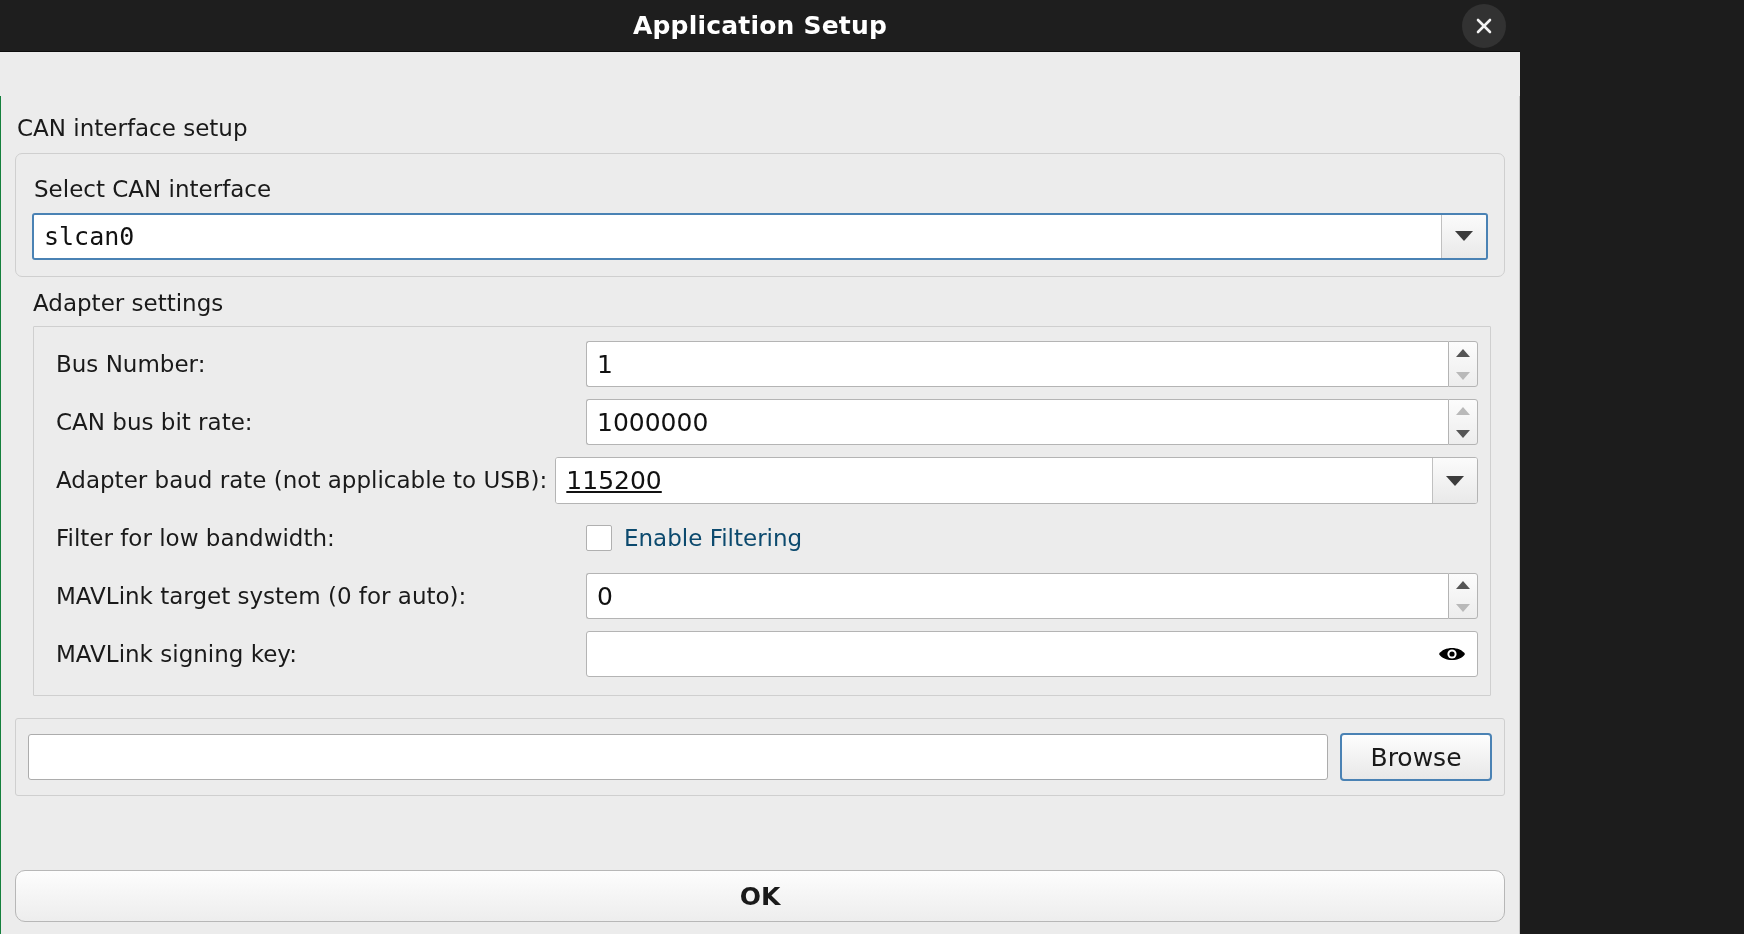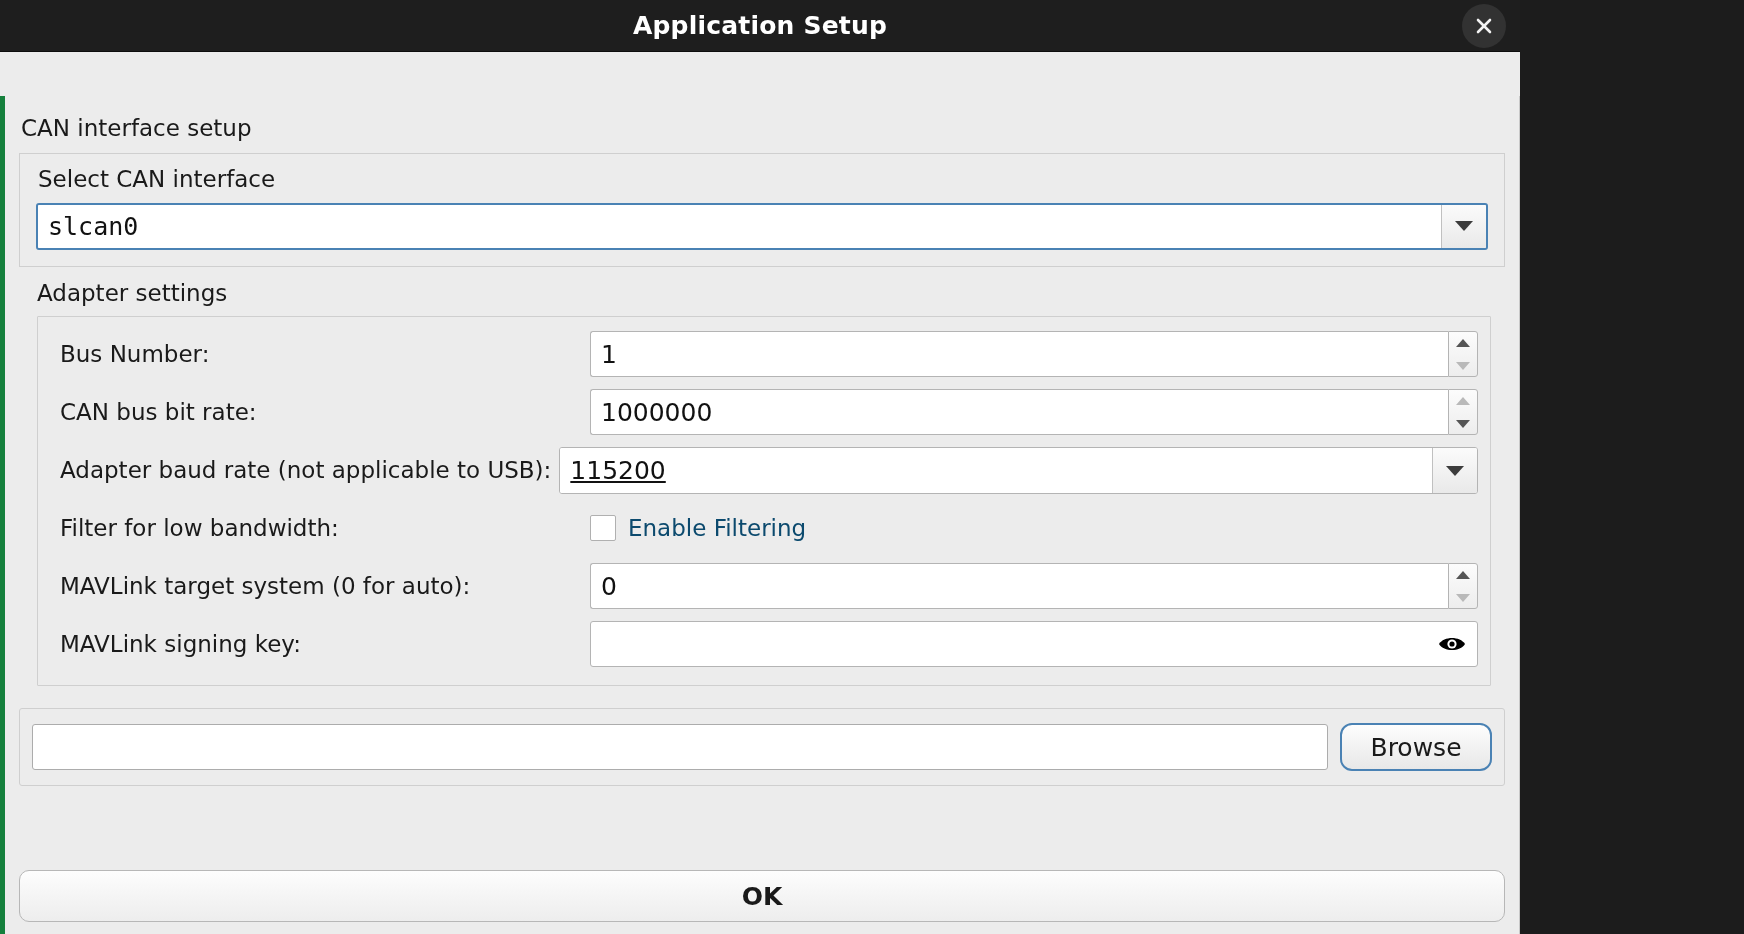--- a/index.html
+++ b/index.html
@@ -60,42 +60,42 @@
   }
   .close-button svg { display:block; }
 
   
   .dialog-body {
     flex: 1;
     background: #ececec;
     padding: 0;
     display: flex;
     flex-direction: column;
-    border-left: 5px solid #15803d;
+    border-left: 1px solid #15803d;
     border-right: 1px solid #c8c8c8;
     box-sizing: border-box;
   }
 
   .top-panel {
     padding: 20px 14px 0 14px;
   }
 
   .section-title {
     font-size: 23px;
     color: #1a1a1a;
     margin: 0 0 12px 2px;
     line-height: 1.1;
   }
 
   
   .groupbox {
     border: 1px solid #cfcfcf;
-    border-radius: 0;
+    border-radius: 7px;
     background: #ececec;
-    padding: 12px 16px 16px 16px;
+    padding: 22px 16px 16px 16px;
     box-sizing: border-box;
   }
 
   .field-label {
     font-size: 23px;
     color: #1a1a1a;
     line-height: 1.15;
   }
 
   .label-select {
@@ -331,21 +331,21 @@
     align-items: center;
     font-size: 23px;
     color: #111111;
   }
   .browse-button {
     margin-left: 12px;
     height: 48px;
     min-width: 152px;
     padding: 0 14px;
     border: 2px solid #4a82b4;
-    border-radius: 12px;
+    border-radius: 4px;
     background: linear-gradient(to bottom, #fdfdfd, #e8e8e8);
     display: flex;
     align-items: center;
     justify-content: center;
     font-size: 25px;
     color: #1a1a1a;
     cursor: pointer;
     box-sizing: border-box;
   }
 

